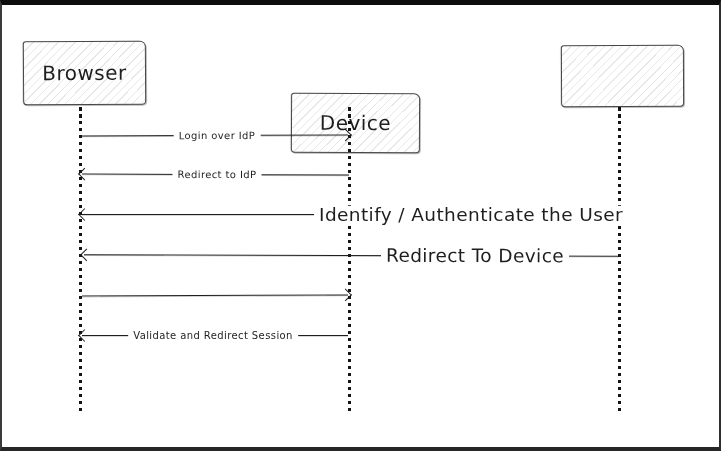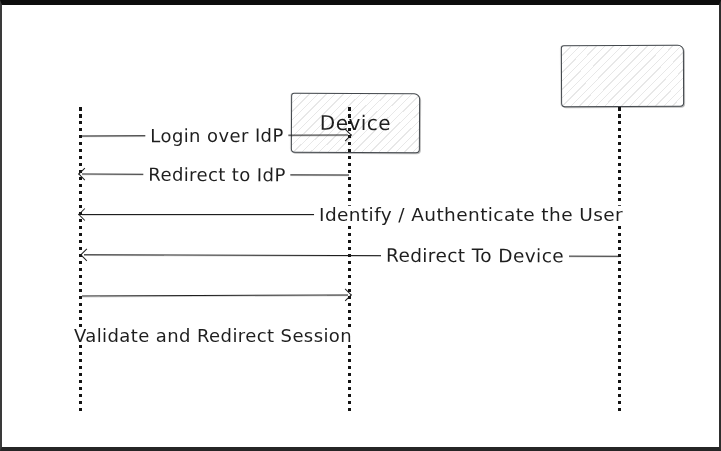--- a/index.html
+++ b/index.html
@@ -65,21 +65,21 @@
   .msg-label {
     position:absolute;
     transform:translate(-50%,-50%);
     top:0;
     background:#ffffff;
     padding:0 5px;
     white-space:nowrap;
     letter-spacing:0.4px;
     line-height:1;
   }
-  .lbl-sm { font-size:18px; }
+  .lbl-sm { font-size:10px; }
   .lbl-lg { font-size:18.5px; }
   .msg-1 .msg-label { left:135px; }
   .msg-2 .msg-label { left:135px; }
   .msg-3 .msg-label { left:365px;margin-left:24px; }
   .msg-4 .msg-label { left:391px; }
   .msg-6 .msg-label { left:131px; }
 
   
   .head {
     position:absolute;
@@ -97,20 +97,23 @@
     left:-2px;
     border-width:0 0 1.8px 1.8px;
     transform:rotate(45deg);
   }
 </style>
 </head>
 <body>
 
 <div class="stage">
 
+  <div class="actor-box actor-browser">
+    <span>Browser</span>
+  </div>
   <div class="actor-box actor-device">
     <span>Device</span>
   </div>
   <div class="actor-box actor-iam">
   </div>
 
   <div class="lifeline lifeline-browser"></div>
   <div class="lifeline lifeline-device"></div>
   <div class="lifeline lifeline-iam"></div>
 

